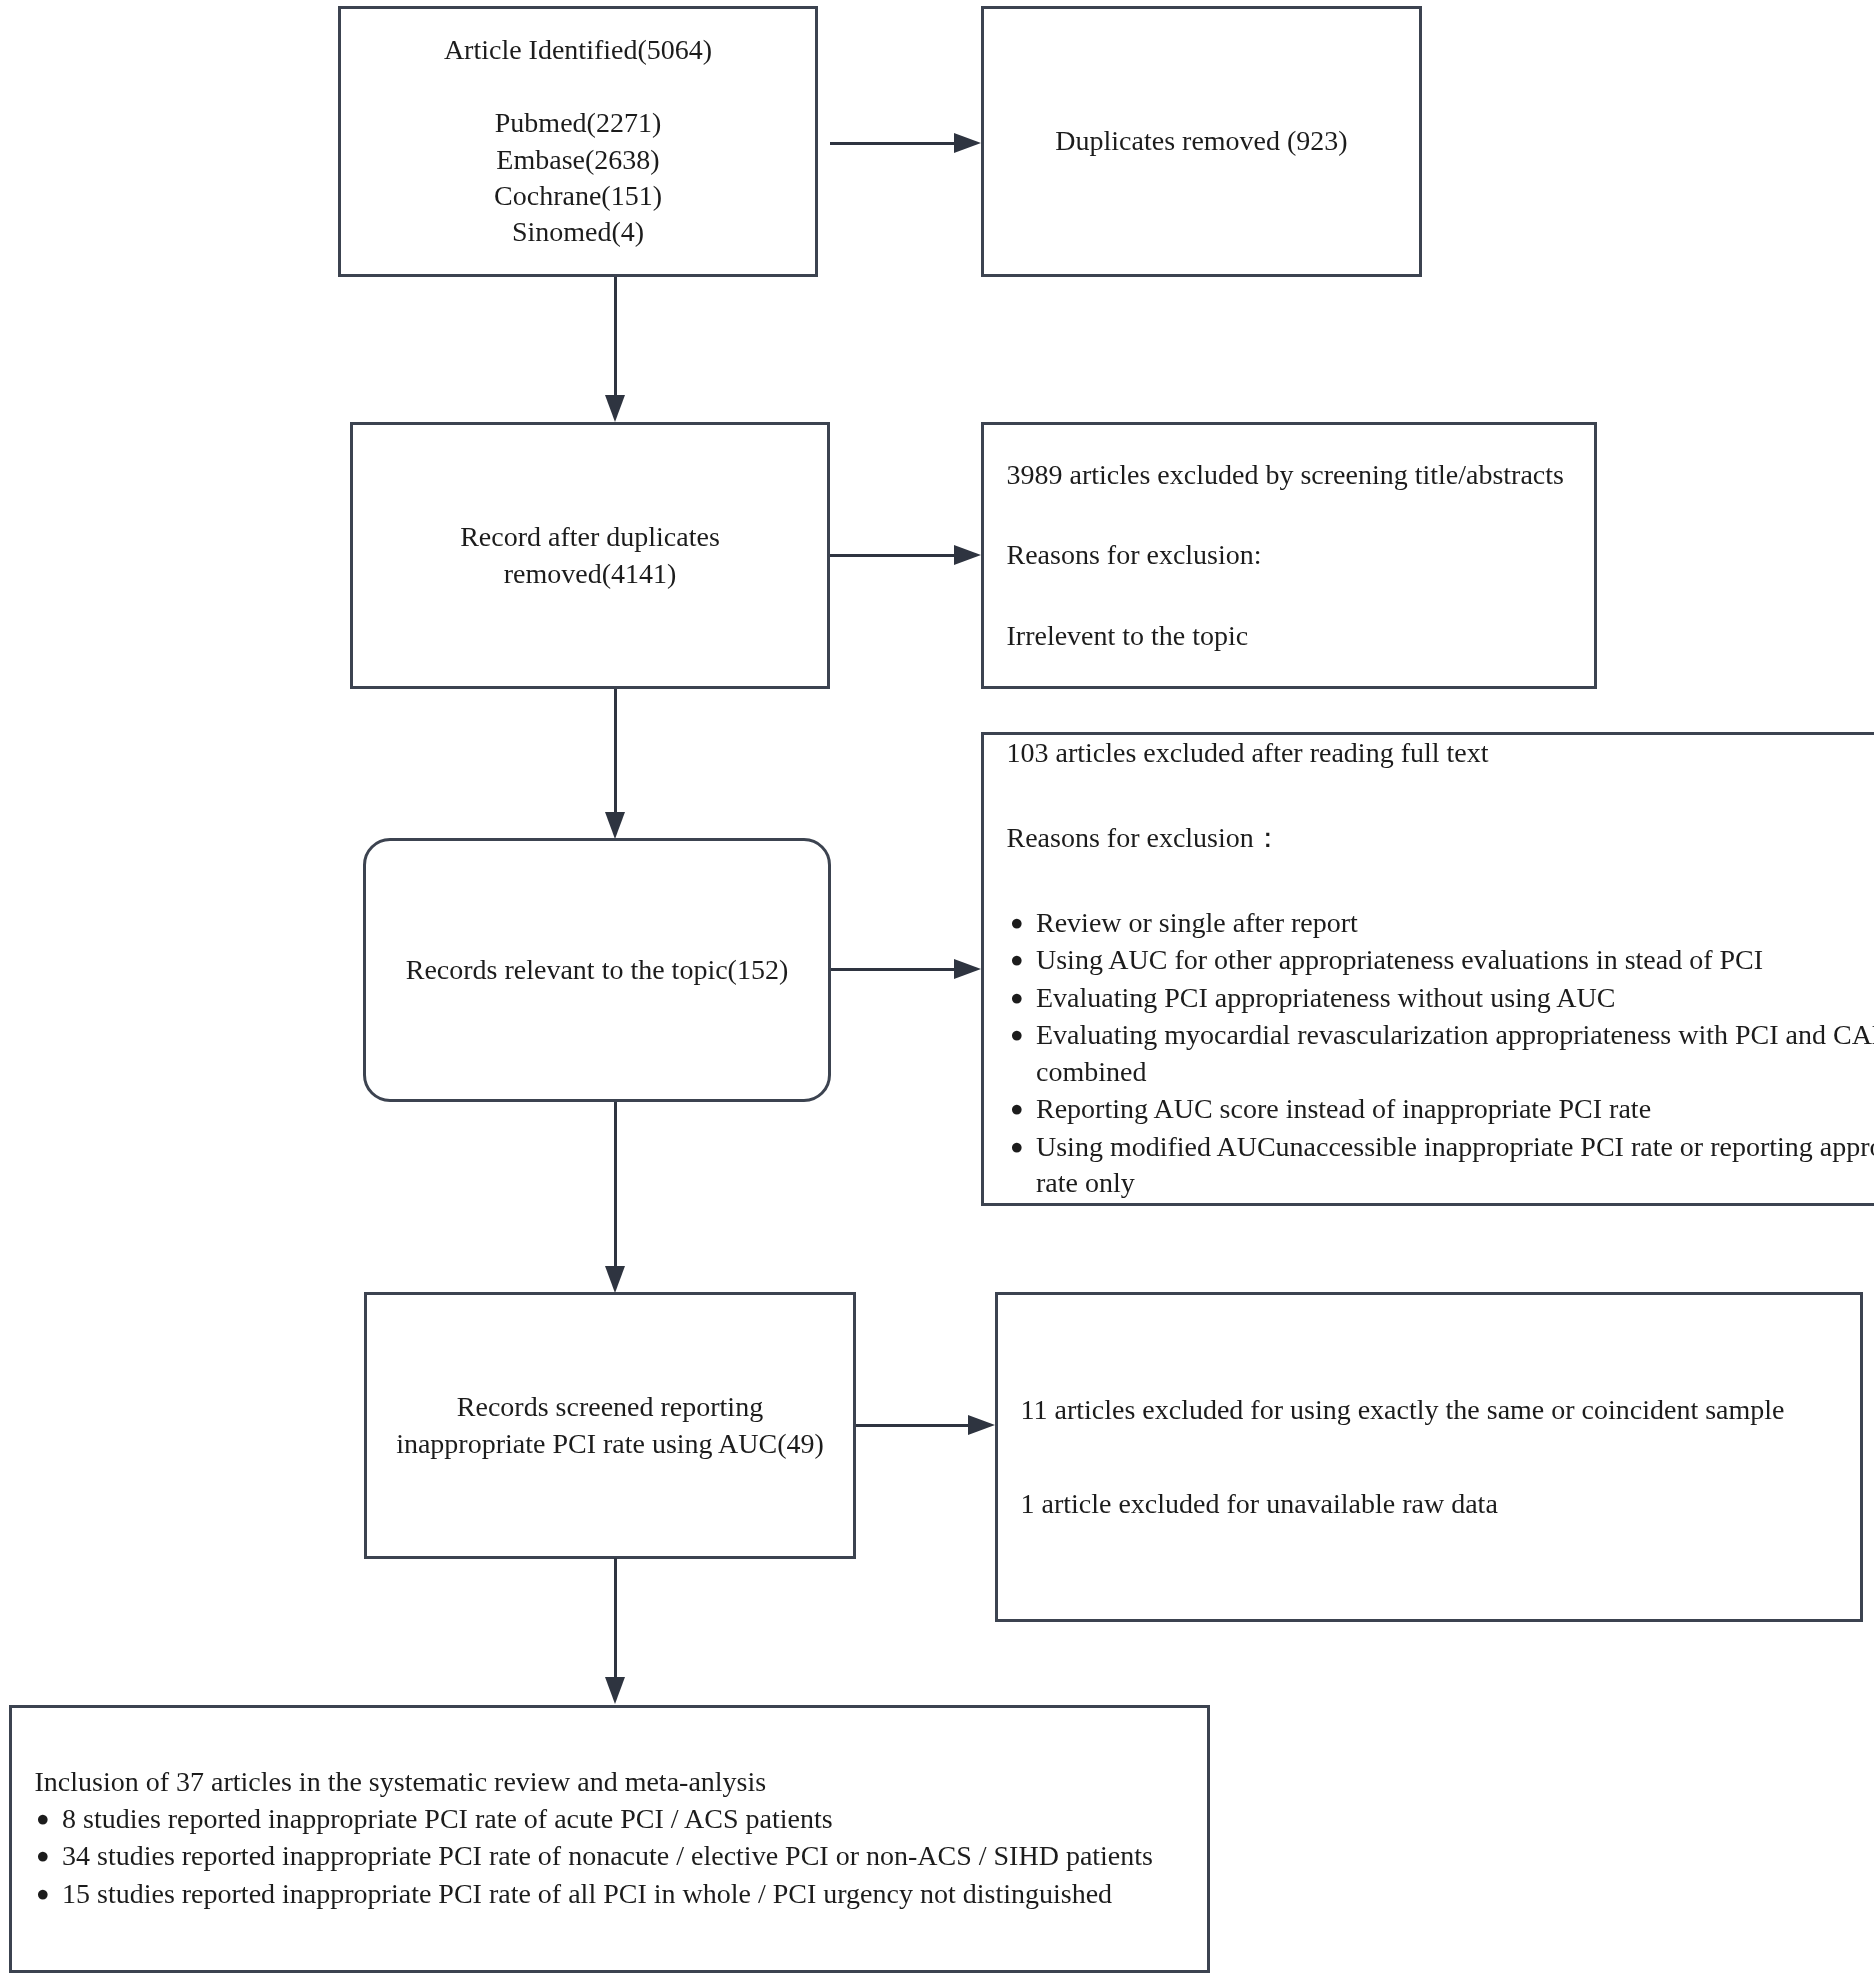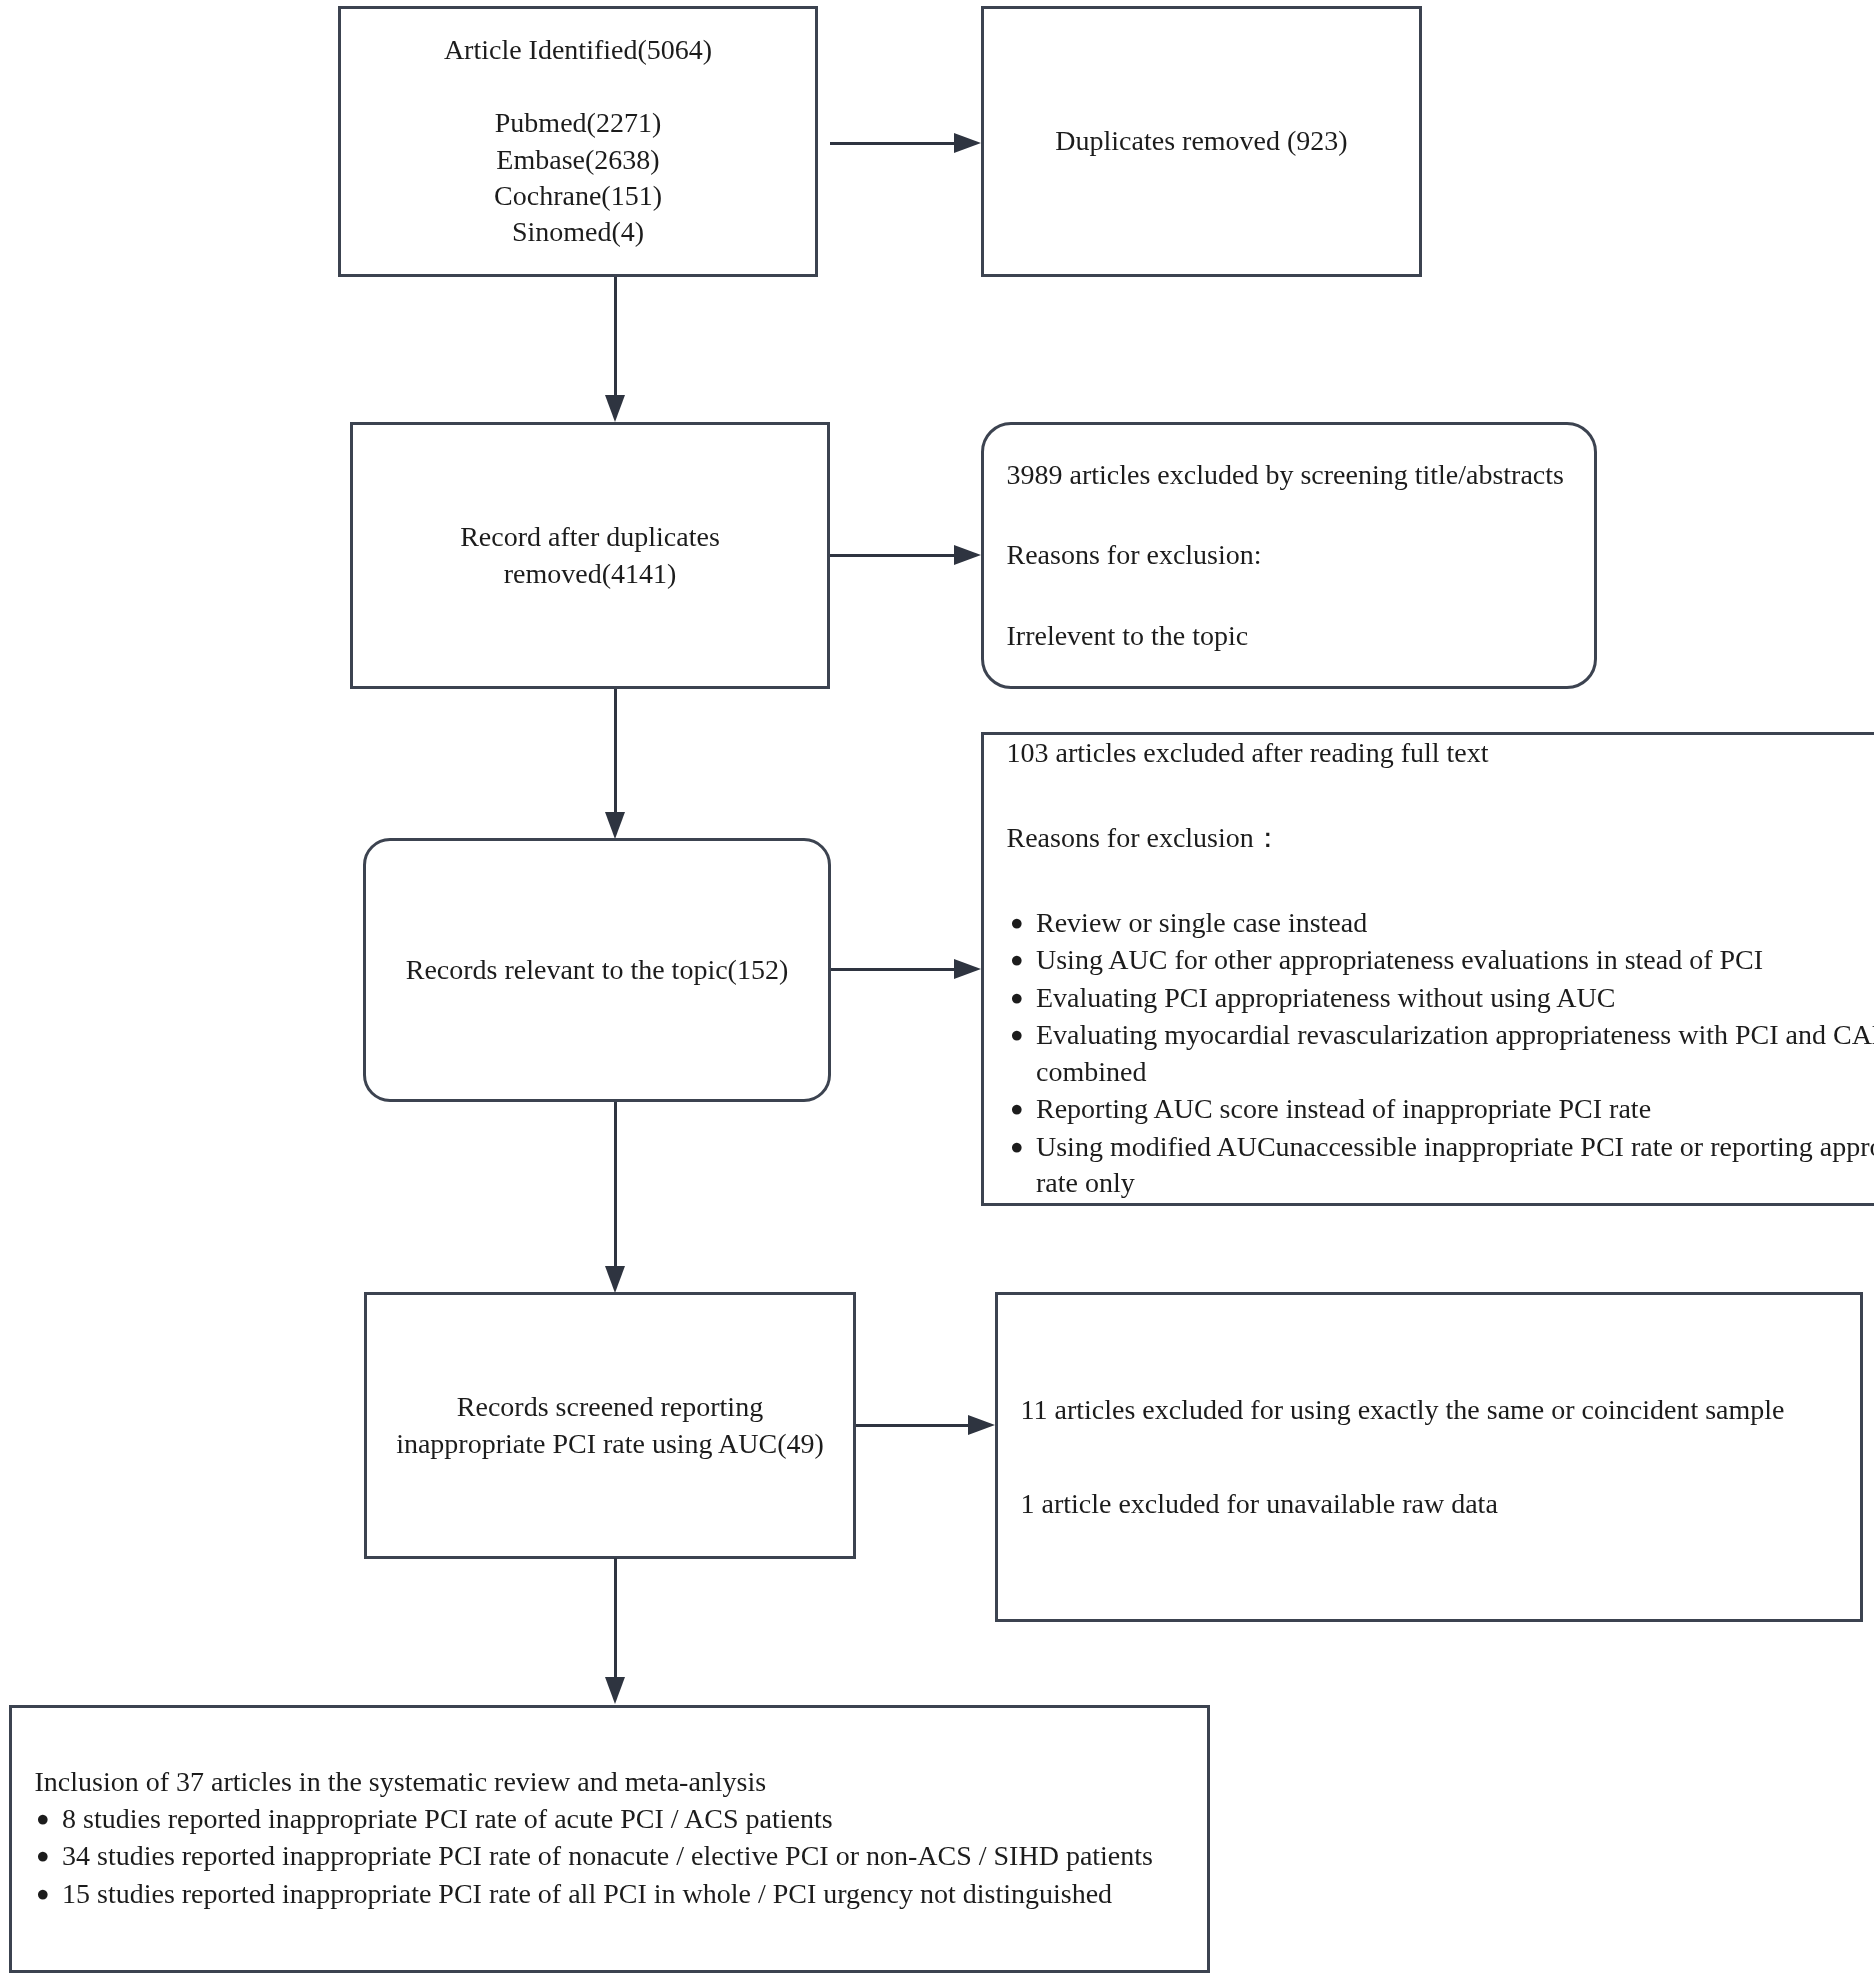--- a/index.html
+++ b/index.html
@@ -120,21 +120,21 @@
   <div class="arrow-right" style="left:954px; top:133px;"></div>
 
   <div class="vline" style="left:614px; top:277px; height:119px;"></div>
   <div class="arrow-down" style="left:605px; top:395px;"></div>
 
   <div class="box center" style="left:350px; top:422px; width:480px; height:267px;">
     <span class="ln">Record after duplicates</span>
     <span class="ln">removed(4141)</span>
   </div>
 
-  <div class="box leftward" style="left:981px; top:422px; width:616px; height:267px;border-radius:30px;">
+  <div class="box leftward" style="left:981px; top:422px; width:616px; height:267px;">
     <span class="para">3989 articles excluded by screening title/abstracts</span>
     <span class="gap-md"></span>
     <span class="para">Reasons for exclusion:</span>
     <span class="gap-md"></span>
     <span class="para">Irrelevent to the topic</span>
   </div>
 
   <div class="hline" style="left:830px; top:554px; width:126px;"></div>
   <div class="arrow-right" style="left:954px; top:545px;"></div>
 
@@ -146,21 +146,21 @@
   </div>
 
   <div class="box leftward" style="left:981px; top:732px; width:1012px; height:474px;">
     <span class="para">103 articles excluded after reading full text</span>
     <span class="gap-lg"></span>
     <span class="para">Reasons for exclusion：</span>
     <span class="gap-lg"></span>
     <ul class="bullets">
       <li>
         <span class="bul">●</span>
-        <span class="txt">Review or single case instead</span>
+        <span class="txt">Review or single after report</span>
       </li>
       <li>
         <span class="bul">●</span>
         <span class="txt">Using AUC for other appropriateness evaluations in stead of PCI</span>
       </li>
       <li>
         <span class="bul">●</span>
         <span class="txt">Evaluating PCI appropriateness without using AUC</span>
       </li>
       <li>

